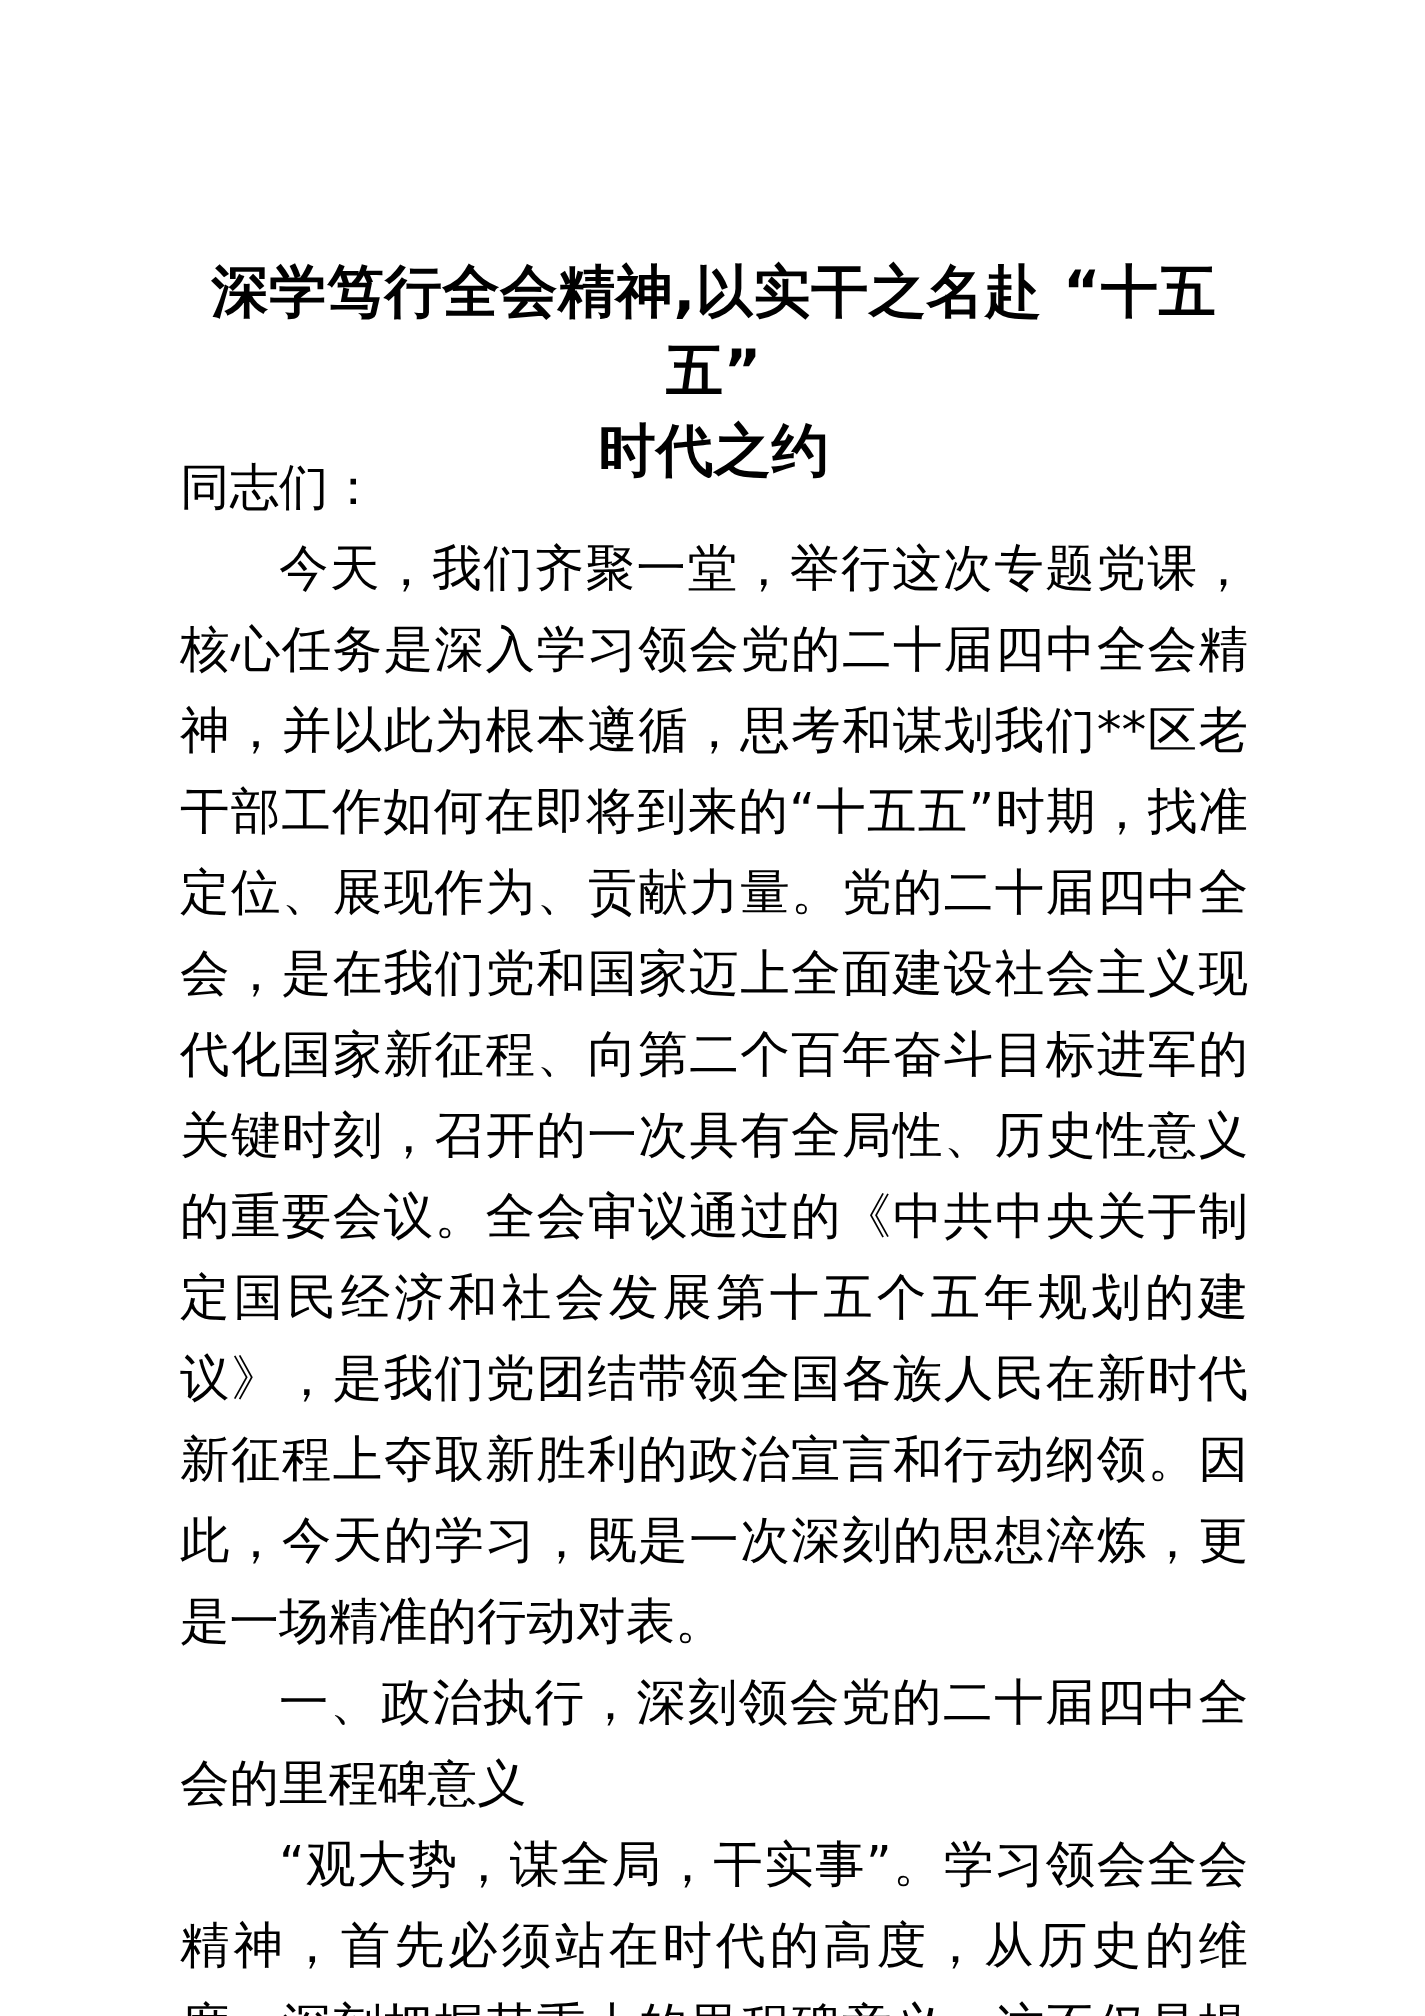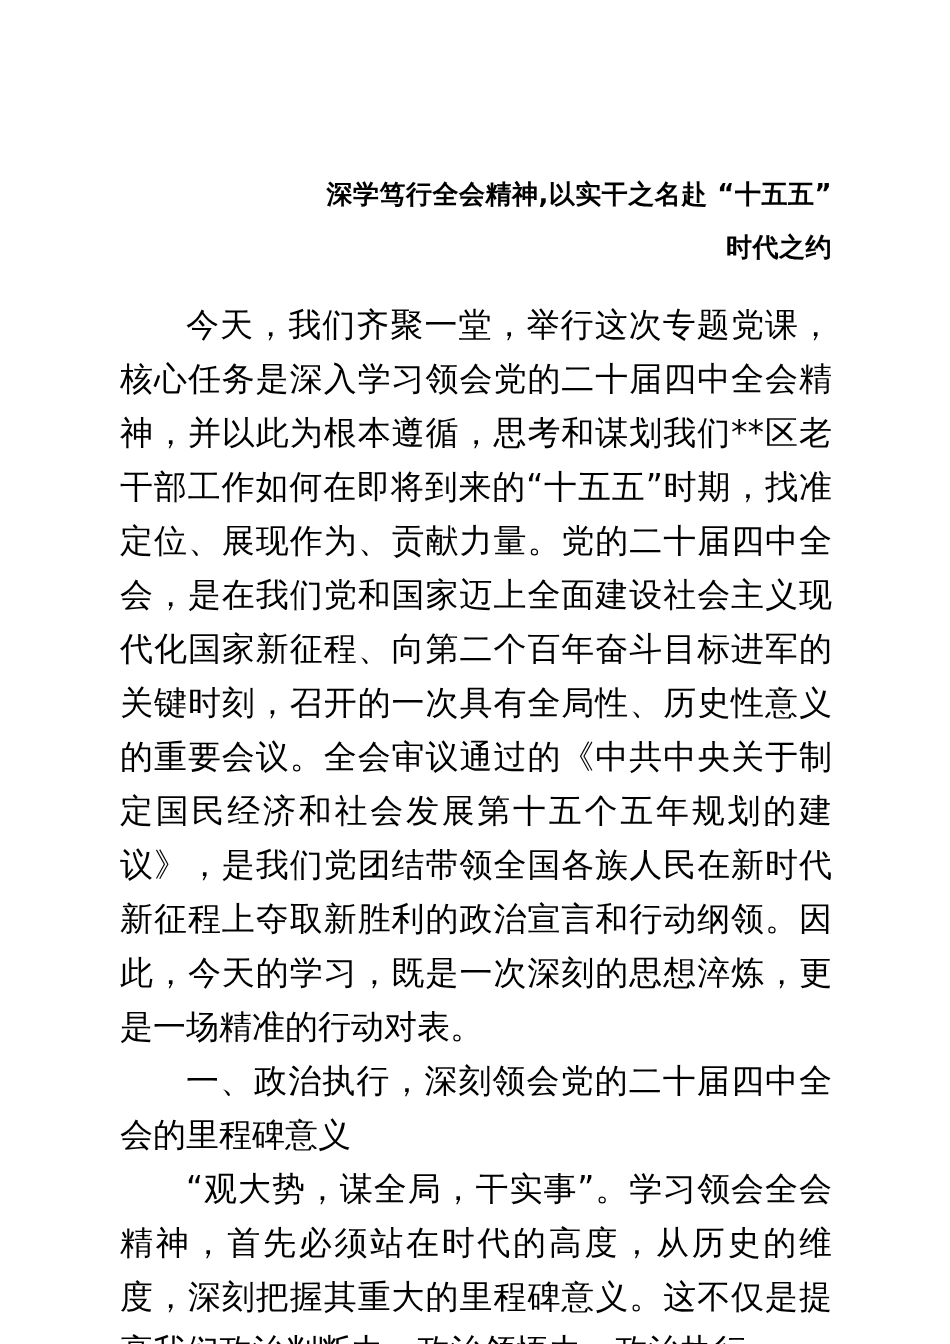--- a/index.html
+++ b/index.html
@@ -23,22 +23,22 @@
     height: 1344px;
     background: #ffffff;
     box-sizing: border-box;
     padding: 0;
   }
   .doc-title {
     position: absolute;
     left: 120px;
     top: 168px;
     width: 712px;
-    text-align: right;
-    font-size: 26px;
+    text-align: center;
+    font-size: 38px;
     font-weight: bold;
     line-height: 53px;
     letter-spacing: 0.5px;
     white-space: pre-line;
   }
   .body-block {
     position: absolute;
     left: 120px;
     top: 298px;
     width: 712px;
@@ -67,20 +67,21 @@
 </head>
 <body>
 
 <div class="page">
 
   <div class="doc-title">深学笃行全会精神,以实干之名赴 “十五五”
 时代之约</div>
 
   <div class="body-block">
 
+    <p class="para salutation">同志们：</p>
 
     <p class="para indent">今天，我们齐聚一堂，举行这次专题党课，核心任务是深入学习领会党的二十届四中全会精神，并以此为根本遵循，思考和谋划我们**区老干部工作如何在即将到来的“十五五”时期，找准定位、展现作为、贡献力量。党的二十届四中全会，是在我们党和国家迈上全面建设社会主义现代化国家新征程、向第二个百年奋斗目标进军的关键时刻，召开的一次具有全局性、历史性意义的重要会议。全会审议通过的《中共中央关于制定国民经济和社会发展第十五个五年规划的建议》，是我们党团结带领全国各族人民在新时代新征程上夺取新胜利的政治宣言和行动纲领。因此，今天的学习，既是一次深刻的思想淬炼，更是一场精准的行动对表。</p>
 
     <p class="para indent">一、政治执行，深刻领会党的二十届四中全会的里程碑意义</p>
 
     <p class="para indent clip-last">“观大势，谋全局，干实事”。学习领会全会精神，首先必须站在时代的高度，从历史的维度，深刻把握其重大的里程碑意义。这不仅是提高我们政治判断力、政治领悟力、政治执行</p>
 
   </div>
 
 </div>

